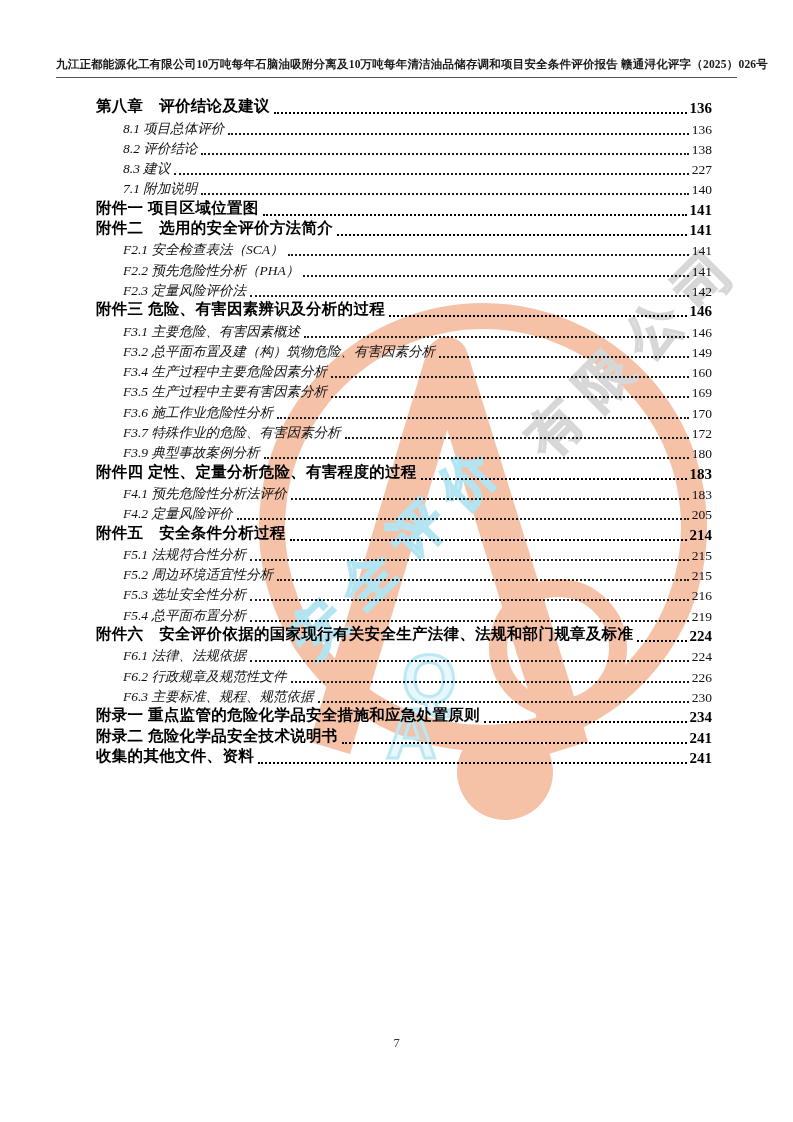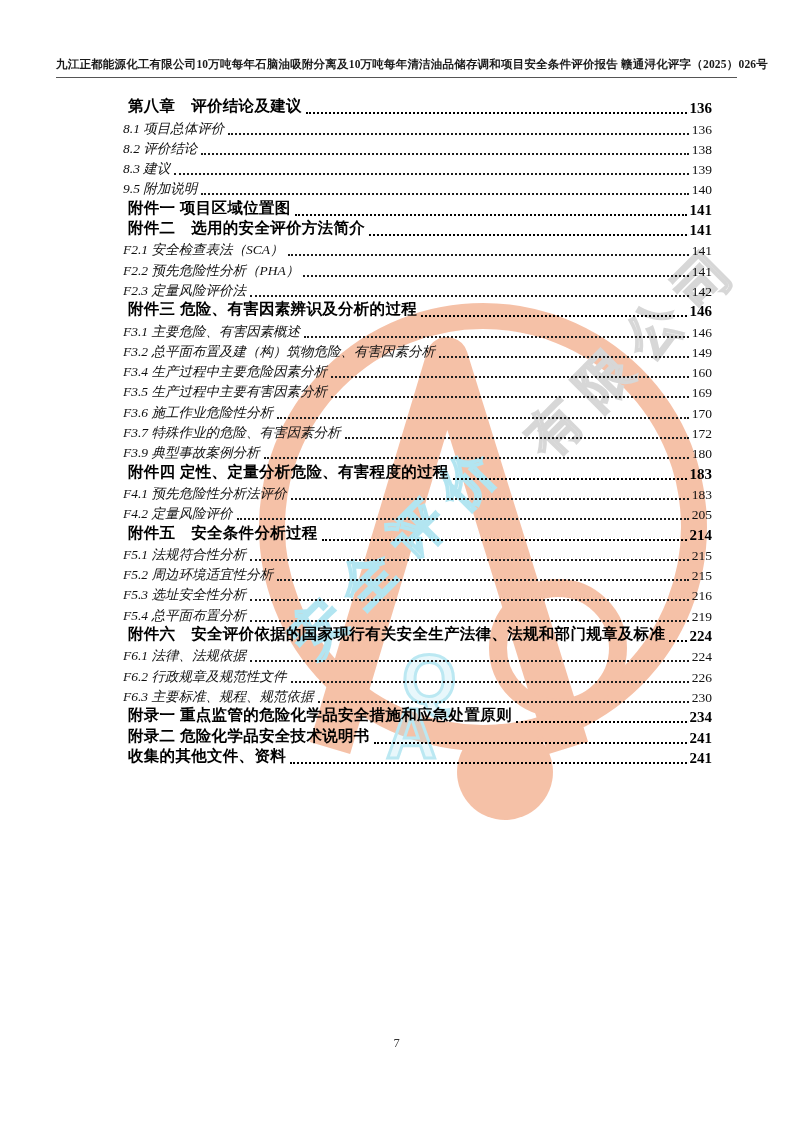--- a/index.html
+++ b/index.html
@@ -50,21 +50,21 @@
   .row { display:flex; align-items:flex-end; height:20.3px; }
   .row .lbl { white-space:nowrap; padding-bottom:2px; }
   .row .dots {
     flex:1 1 auto; min-width:10px; align-self:flex-end;
     border-bottom:2px dotted #1c1c1c; margin:0 3px 5px 4px;
   }
   .row .pg { white-space:nowrap; padding-bottom:2px; }
 
   .row.chapter .lbl {
     font-family:"Liberation Sans","DejaVu Sans",sans-serif;
-    font-weight:700; font-size:15.5px; color:#000; letter-spacing:0.3px;margin-left:32px;
+    font-weight:700; font-size:15.5px; color:#000; letter-spacing:0.3px;
   }
   .row.chapter .pg {
     font-family:"Liberation Serif","DejaVu Serif",serif;
     font-weight:700; font-size:15px; color:#000;
   }
   .row.chapter .dots { border-bottom-color:#000; }
 
   .row.sub { padding-left:27px; }
   .row.sub .lbl {
     font-family:"Liberation Serif","DejaVu Serif",serif;
@@ -116,24 +116,24 @@
         <span class="pg">136</span>
       </div>
       <div class="row sub">
         <span class="lbl">8.2 评价结论</span>
         <span class="dots"></span>
         <span class="pg">138</span>
       </div>
       <div class="row sub">
         <span class="lbl">8.3 建议</span>
         <span class="dots"></span>
-        <span class="pg">139</span>
-      </div>
-      <div class="row sub">
-        <span class="lbl">9.5 附加说明</span>
+        <span class="pg">227</span>
+      </div>
+      <div class="row sub">
+        <span class="lbl">7.1 附加说明</span>
         <span class="dots"></span>
         <span class="pg">140</span>
       </div>
       <div class="row chapter">
         <span class="lbl">附件一 项目区域位置图</span>
         <span class="dots"></span>
         <span class="pg">141</span>
       </div>
       <div class="row chapter">
         <span class="lbl">附件二　选用的安全评价方法简介</span>

